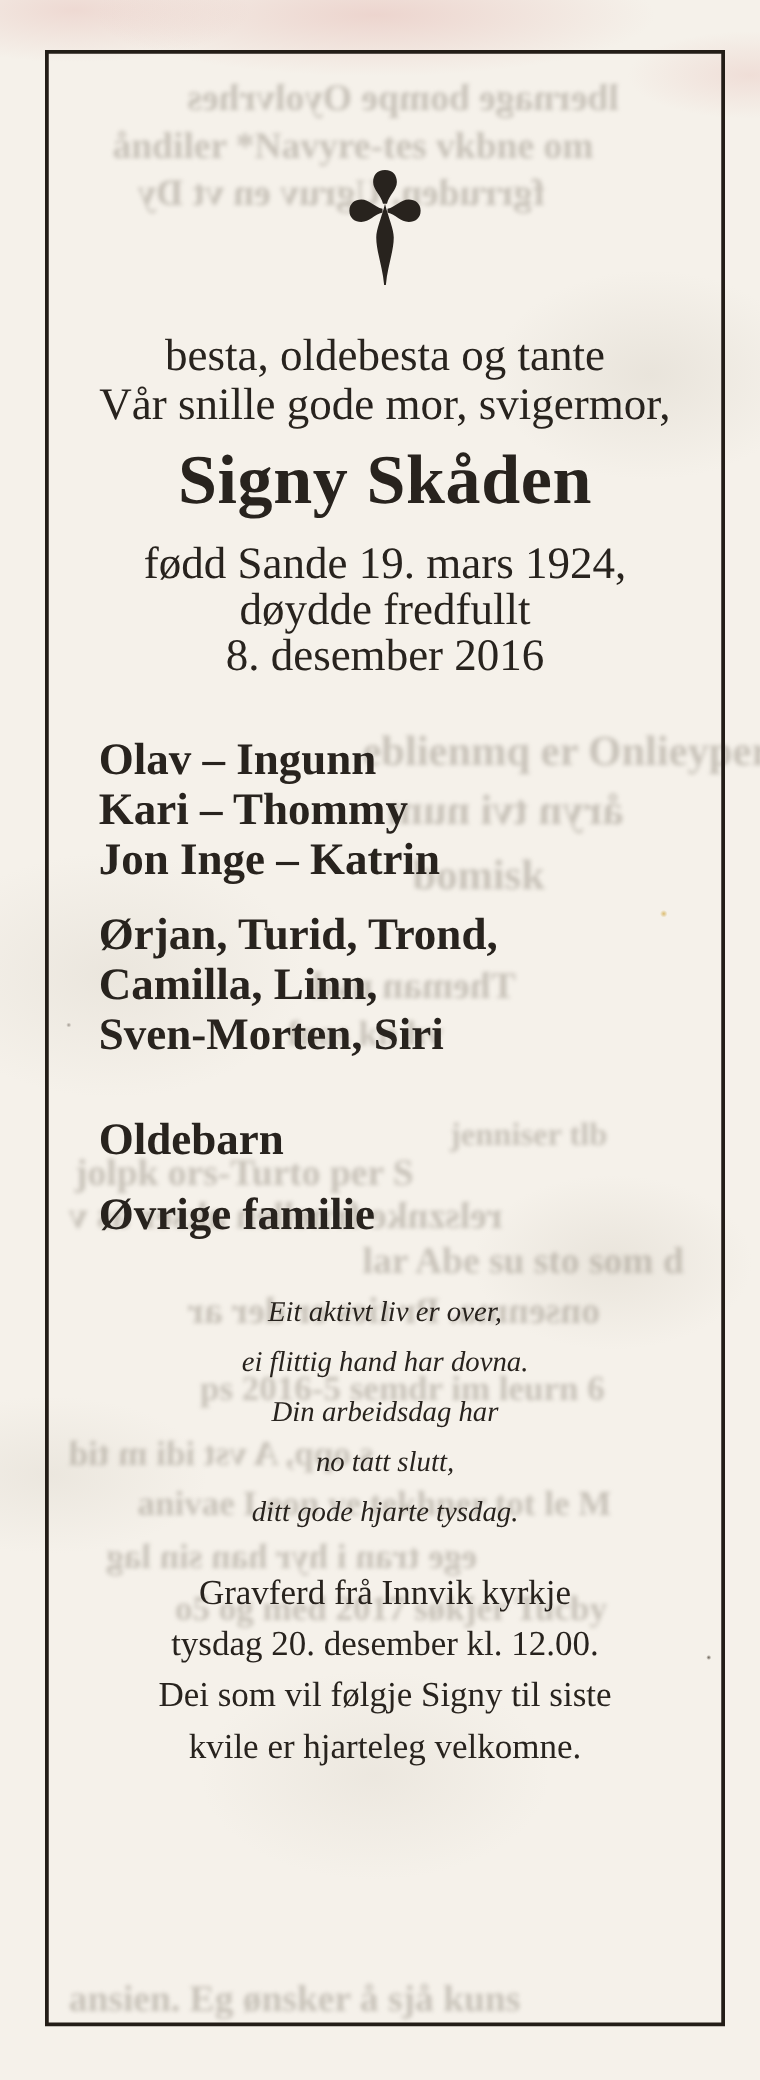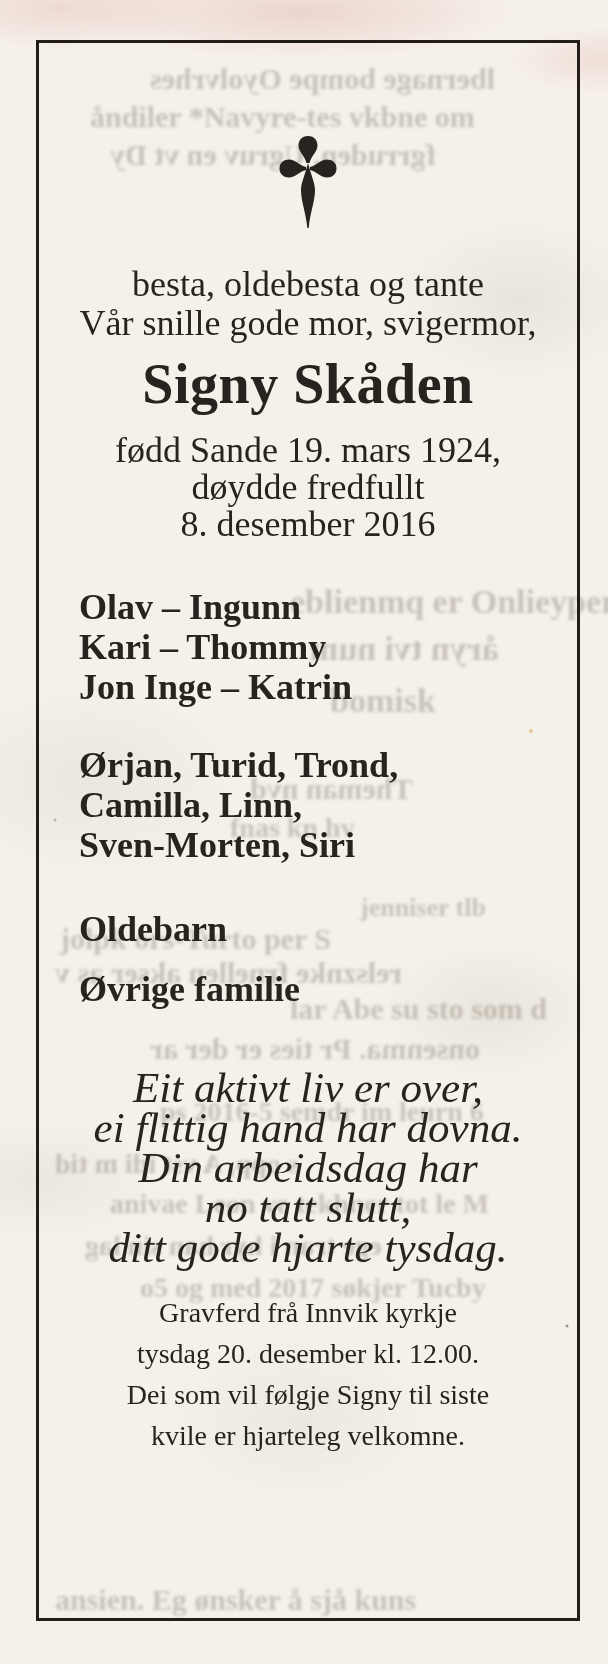--- a/index.html
+++ b/index.html
@@ -71,25 +71,25 @@
 
   .cross-wrap { margin: 92px auto 0 auto; height: 96px; width: 62px; }
   .cross-wrap svg { display: block; }
 
   .intro   { margin-top: 34px; font-size: 36px; line-height: 39px; }
   .name    { margin-top: 9px; font-size: 56px; line-height: 64px; font-weight: bold; letter-spacing: 0.5px; }
   .details { margin-top: 16px; font-size: 36px; line-height: 37px; }
 
   .family-block { text-align: left; padding-left: 40px; font-weight: bold; font-size: 36px; line-height: 40px; }
   .children      { margin-top: 44px; }
-  .grandchildren { margin-top: 38px; }
+  .grandchildren { margin-top: 20px; }
   .oldebarn      { margin-top: 44px; }
   .ovrige        { margin-top: 20px; }
 
-  .poem    { margin-top: 59px; font-style: italic; font-size: 43px; line-height: 40px; }
+  .poem    { margin-top: 39px; font-style: italic; font-size: 23px; line-height: 40px; }
   .funeral { margin-top: 24px; font-size: 28px; line-height: 41px; }
 
   .line { white-space: nowrap; }
 </style>
 </head>
 <body>
 
 <div class="page">
   <div class="texture"></div>
 

